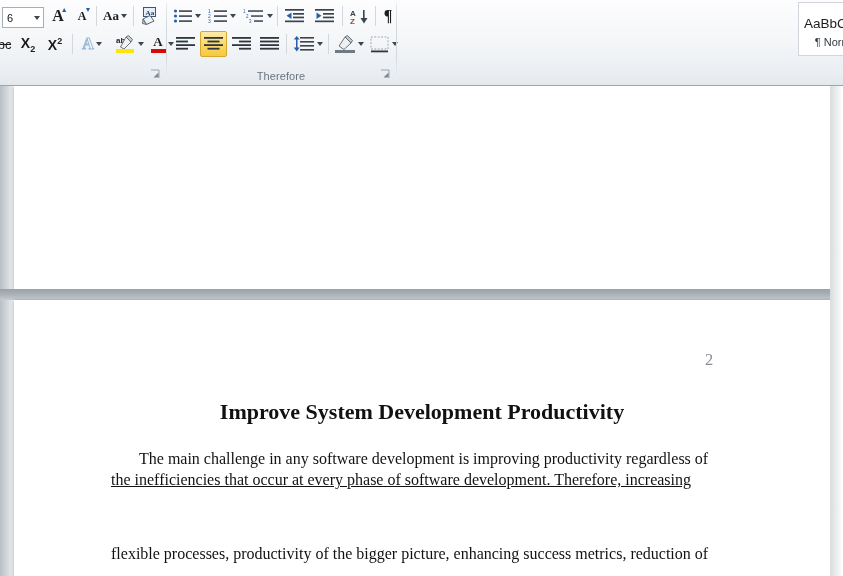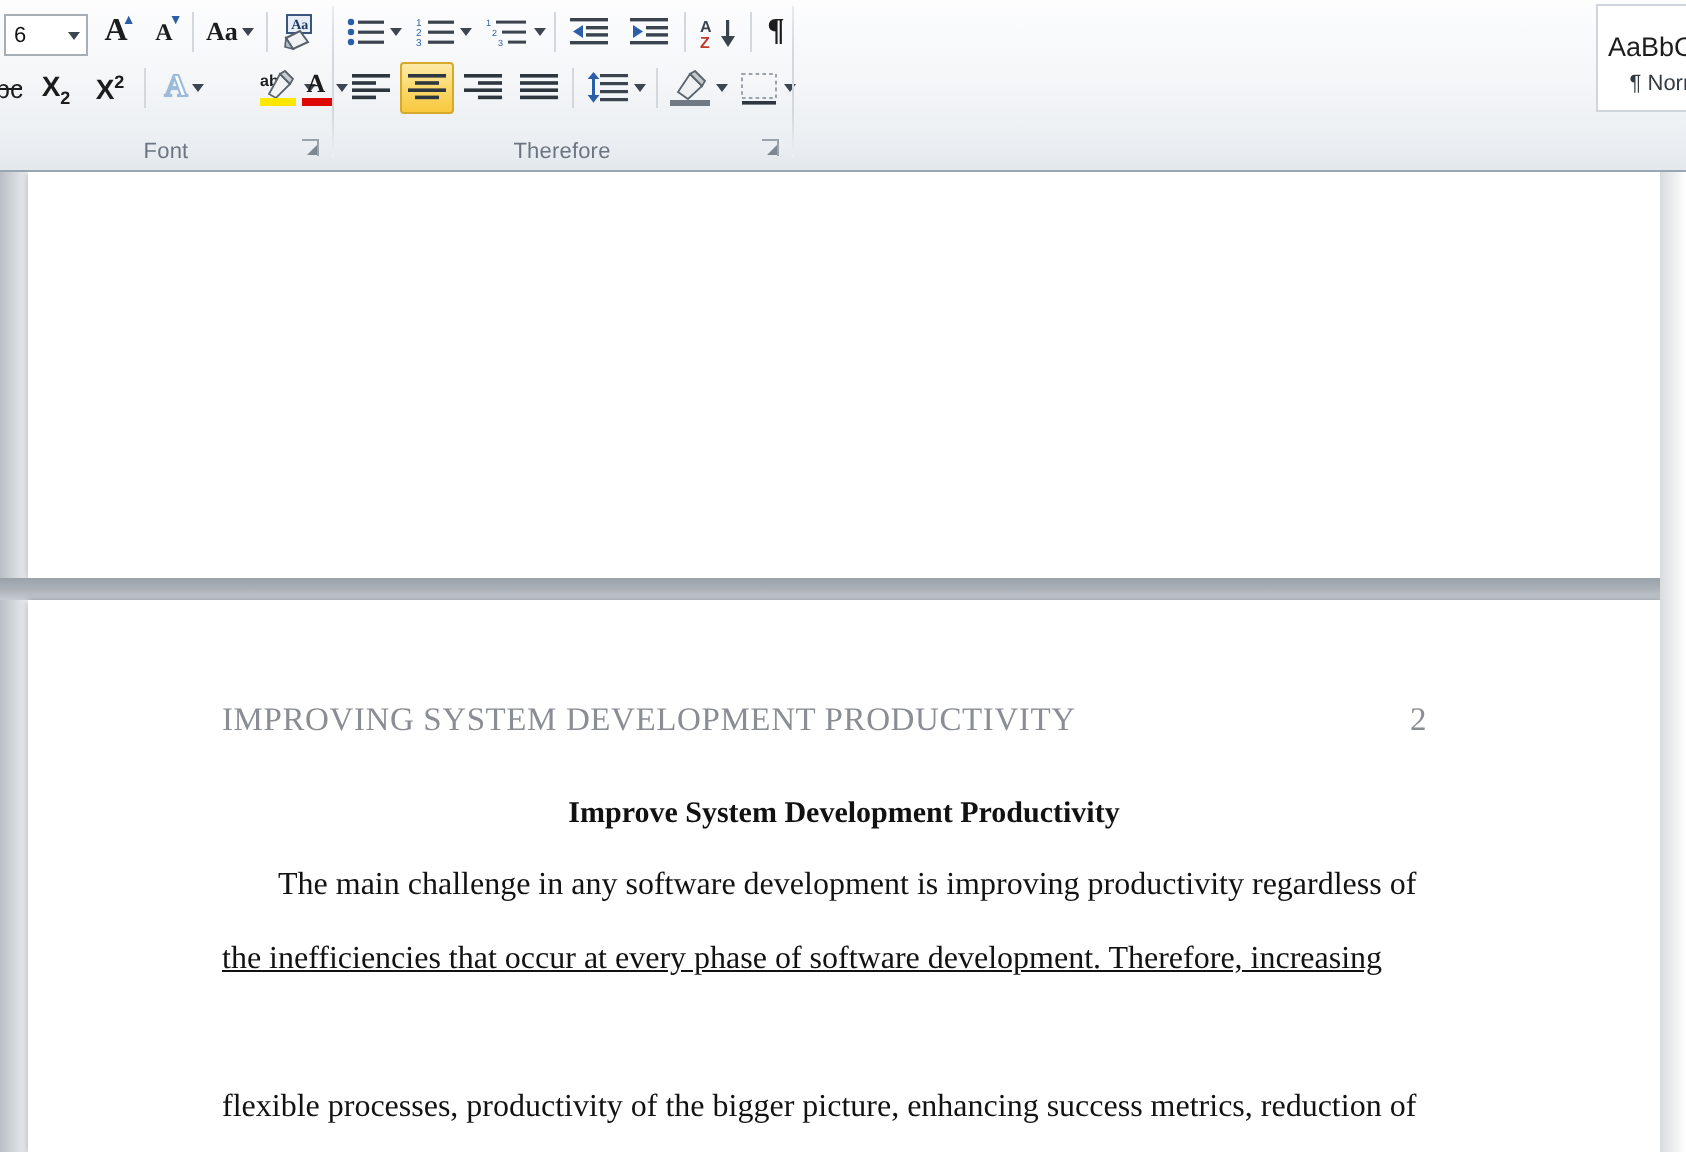--- a/index.html
+++ b/index.html
@@ -132,27 +132,27 @@
   #hdr {
     position: absolute; left: 111px; top: 264px;
     font-size: 16.5px; color: #8b8d95; letter-spacing: .3px; white-space: nowrap;
   }
   #hdrnum {
     position: absolute; left: 705px; top: 264px;
     font-size: 16.5px; color: #8b8d95;
   }
   #doctitle {
     position: absolute; left: 14px; top: 313px; width: 816px;
-    text-align: center; font-size: 15px; font-weight: bold; color: #111;
+    text-align: center; font-size: 22px; font-weight: bold; color: #111;
   }
   .bodyline {
     position: absolute; left: 111px; width: 640px;
     font-size: 16px; color: #121212; white-space: nowrap;
   }
-  #bl0 { top: 348px; }
+  #bl0 { top: 364px; }
   #bl1 { top: 385px; text-decoration: underline; }
   #bl2 { top: 422px; }
   #bl3 { top: 459px; }
 </style>
 </head>
 <body>
 
 <div id="ribbon">
 
   <div class="rgroup" id="g-font" style="left:0; width:166px;">
@@ -201,40 +201,39 @@
         <span style="font-size:14px;font-weight:bold;">X<sup style="font-size:9px;">2</sup></span>
       </div>
 
       <div class="sepv" style="left:72px;"></div>
 
       <div class="btn" style="left:76px; width:32px;">
         <span class="serifglyph" style="font-size:16px;font-weight:bold;color:#ffffff;-webkit-text-stroke:1px #9bbbd8;text-shadow:0 0 1px #9bbbd8;">A</span>
         <span class="caret"></span>
       </div>
 
-      <div class="btn" style="left:126px; width:34px;">
+      <div class="btn" style="left:112px; width:34px;">
         <svg width="21" height="20" viewBox="0 0 21 20">
           <text x="1" y="9" font-family="Liberation Sans, sans-serif" font-size="8" font-weight="bold" fill="#1c1c1c">ab</text>
           <path d="M11 3 L16 8 L9 15 L5.5 13 Z" fill="#f2f3f4" stroke="#5a646e" stroke-width="0.9"></path>
           <path d="M13.5 1.5 L17.5 5.5 L16 8 L11 3 Z" fill="#c8cdd2" stroke="#5a646e" stroke-width="0.9"></path>
           <rect x="1" y="15" width="18" height="4" fill="#ffe600"></rect>
         </svg>
         <span class="caret"></span>
       </div>
 
       <div class="btn" style="left:146px; width:32px;">
         <span style="display:flex;flex-direction:column;align-items:center;">
           <span class="serifglyph" style="font-size:13px;font-weight:bold;line-height:12px;">A</span>
           <span style="width:15px;height:4px;background:#dd0806;margin-top:1px;"></span>
         </span>
         <span class="caret"></span>
       </div>
     </div>
 
-    <div class="glabel">Font</div>
     <div class="dlaunch" style="left:150px;">
       <svg width="11" height="11" viewBox="0 0 11 11">
           <path d="M1 1 H9 V9" fill="none" stroke="#9aa3ad" stroke-width="1"></path>
           <path d="M8.5 8.5 L3.5 8.5 L8.5 3.5 Z" fill="#7d8791"></path>
         </svg>
     </div>
   </div>
 
   <div class="rgroup-sep" style="left:166px;"></div>
 
@@ -418,21 +417,20 @@
 </div>
 
 <div id="docarea">
   <div id="workbg"></div>
 
   <div class="page" id="page1"></div>
   <div id="gapshadow"></div>
   <div class="page" id="page2"></div>
   <div id="pageright"></div>
 
-  <div id="hdr" class="doctext">IMPROVING SYSTEM DEVELOPMENT PRODUCTIVITY</div>
   <div id="hdrnum" class="doctext">2</div>
 
   <div id="doctitle" class="doctext">Improve System Development Productivity</div>
 
   <div class="bodyline doctext" id="bl0">&nbsp;&nbsp;&nbsp;&nbsp;&nbsp;&nbsp;&nbsp;The main challenge in any software development is improving&nbsp;productivity regardless of</div>
   <div class="bodyline doctext" id="bl1">the inefficiencies that occur at every phase of software development. Therefore, increasing</div>
   <div class="bodyline doctext" id="bl3">flexible processes, productivity of the bigger picture, enhancing success metrics, reduction of</div>
 </div>
 
 </body></html>

